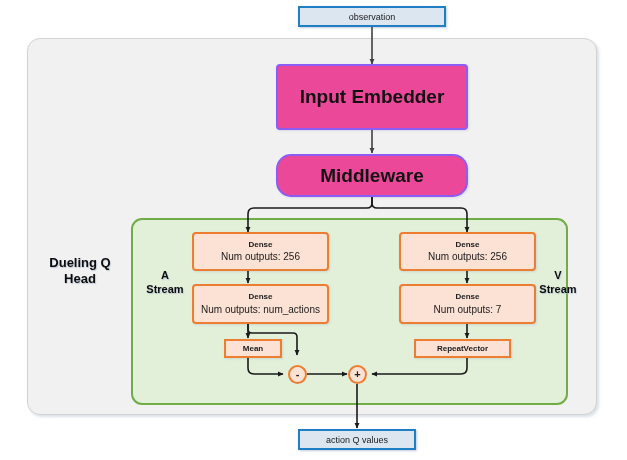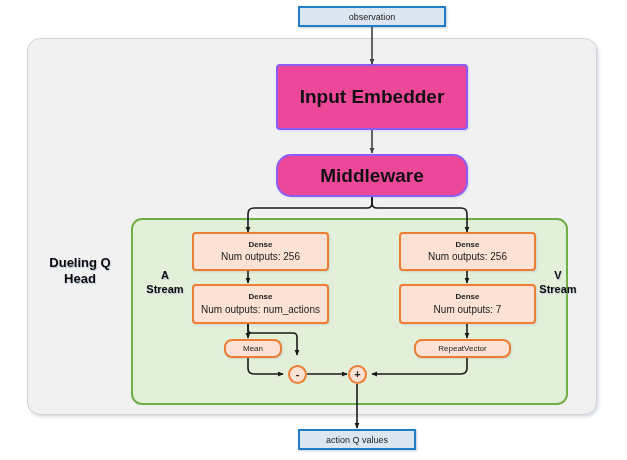--- a/index.html
+++ b/index.html
@@ -89,23 +89,23 @@
     font-size: 8px;
     font-weight: bold;
   }
   .layer-sub {
     font-size: 10px;
     font-weight: normal;
   }
   .op-box {
     background: #fbe2d5;
     border: 2px solid #ed7d31;
-    border-radius: 8px;
+    border-radius: 0;
     font-size: 8px;
-    font-weight: normal;
+    font-weight: bold;
     color: #1a1a1a;
     box-shadow: 1px 1px 2px rgba(150,165,190,0.3);
   }
 
   
   .op-circle {
     position: absolute;
     width: 19px;
     height: 19px;
     border-radius: 50%;

